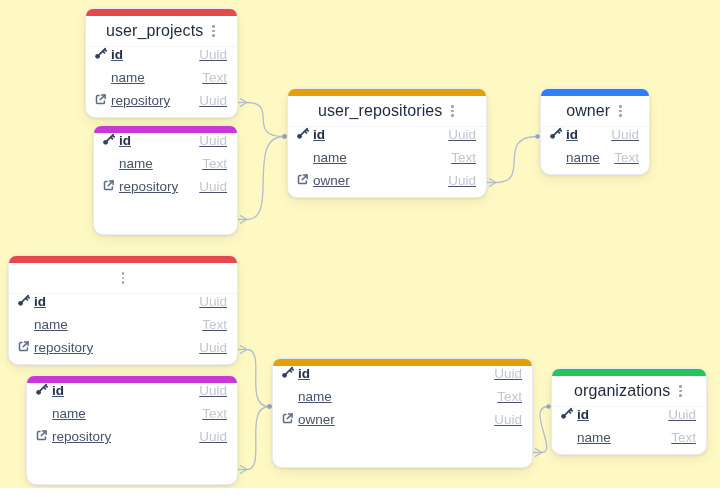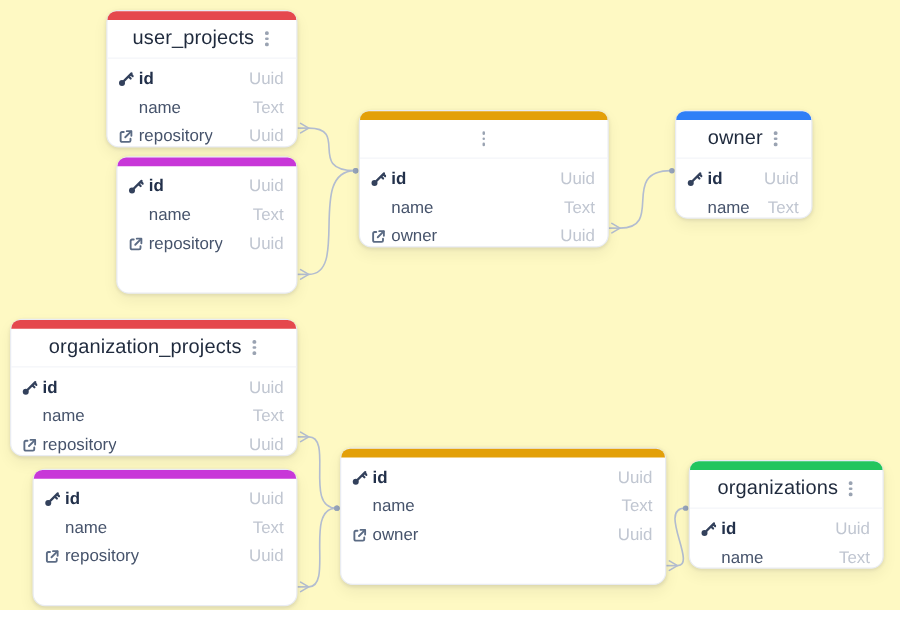--- a/index.html
+++ b/index.html
@@ -18,22 +18,22 @@
     height:30px;display:flex;align-items:center;justify-content:center;gap:7px;
     padding:0 8px;border-bottom:1px solid #f3f5f9;
   }
   .table-title{
     font-size:16px;font-weight:500;color:#1f2a3d;white-space:nowrap;
     letter-spacing:.1px;
   }
   .menu-dots{display:flex;flex-direction:column;gap:2px;cursor:pointer;padding:2px;}
   .menu-dots i{width:2.6px;height:2.6px;border-radius:50%;background:#9aa3b2;display:block;}
   .field-row{
-    height:23px;display:flex;align-items:flex-end;padding:0 10px 0 8px;
-    font-size:13.5px;color:#46536b;box-sizing:border-box;
+    height:23px;display:flex;align-items:flex-start;padding:0 10px 0 8px;
+    font-size:13.5px;color:#46536b;box-sizing:border-box;text-decoration:underline;
   }
   .field-icon{width:17px;display:flex;align-items:center;justify-content:flex-start;flex:0 0 17px;}
   .field-name{white-space:nowrap;overflow:hidden;}
   .field-row.pk .field-name{font-weight:700;color:#22304a;}
   .field-type{margin-left:auto;color:#c0c6d1;white-space:nowrap;padding-left:8px;}
   svg{display:block;}
 </style>
 </head>
 <body>
 
@@ -138,20 +138,21 @@
             <path d="M6.2 6.8 L10.9 2.1"></path>
           </svg>
         </span>
         <span class="field-name">repository</span>
         <span class="field-type">Uuid</span>
       </div>
     </div>
     <div class="table-card" style="left: 287px; top: 88px; width: 200px; height: 110px;">
       <div class="accent-strip" style="background: rgb(227, 160, 8);"></div>
       <div class="table-header">
+        <span class="table-title">user_repositories</span>
         <span class="menu-dots">
           <i></i>
           <i></i>
           <i></i>
         </span>
       </div>
       <div class="field-row pk">
         <span class="field-icon">
           <svg width="13" height="13" viewBox="0 0 13 13" fill="none">
             <circle cx="3.6" cy="9.3" r="2.4" fill="#33415c"></circle>
@@ -200,21 +201,20 @@
       </div>
       <div class="field-row">
         <span class="field-icon"></span>
         <span class="field-name">name</span>
         <span class="field-type">Text</span>
       </div>
     </div>
     <div class="table-card" style="left: 8px; top: 255px; width: 230px; height: 110px;">
       <div class="accent-strip" style="background: rgb(229, 72, 77);"></div>
       <div class="table-header">
-        <span class="table-title">organization_projects</span>
         <span class="menu-dots">
           <i></i>
           <i></i>
           <i></i>
         </span>
       </div>
       <div class="field-row pk">
         <span class="field-icon">
           <svg width="13" height="13" viewBox="0 0 13 13" fill="none">
             <circle cx="3.6" cy="9.3" r="2.4" fill="#33415c"></circle>

